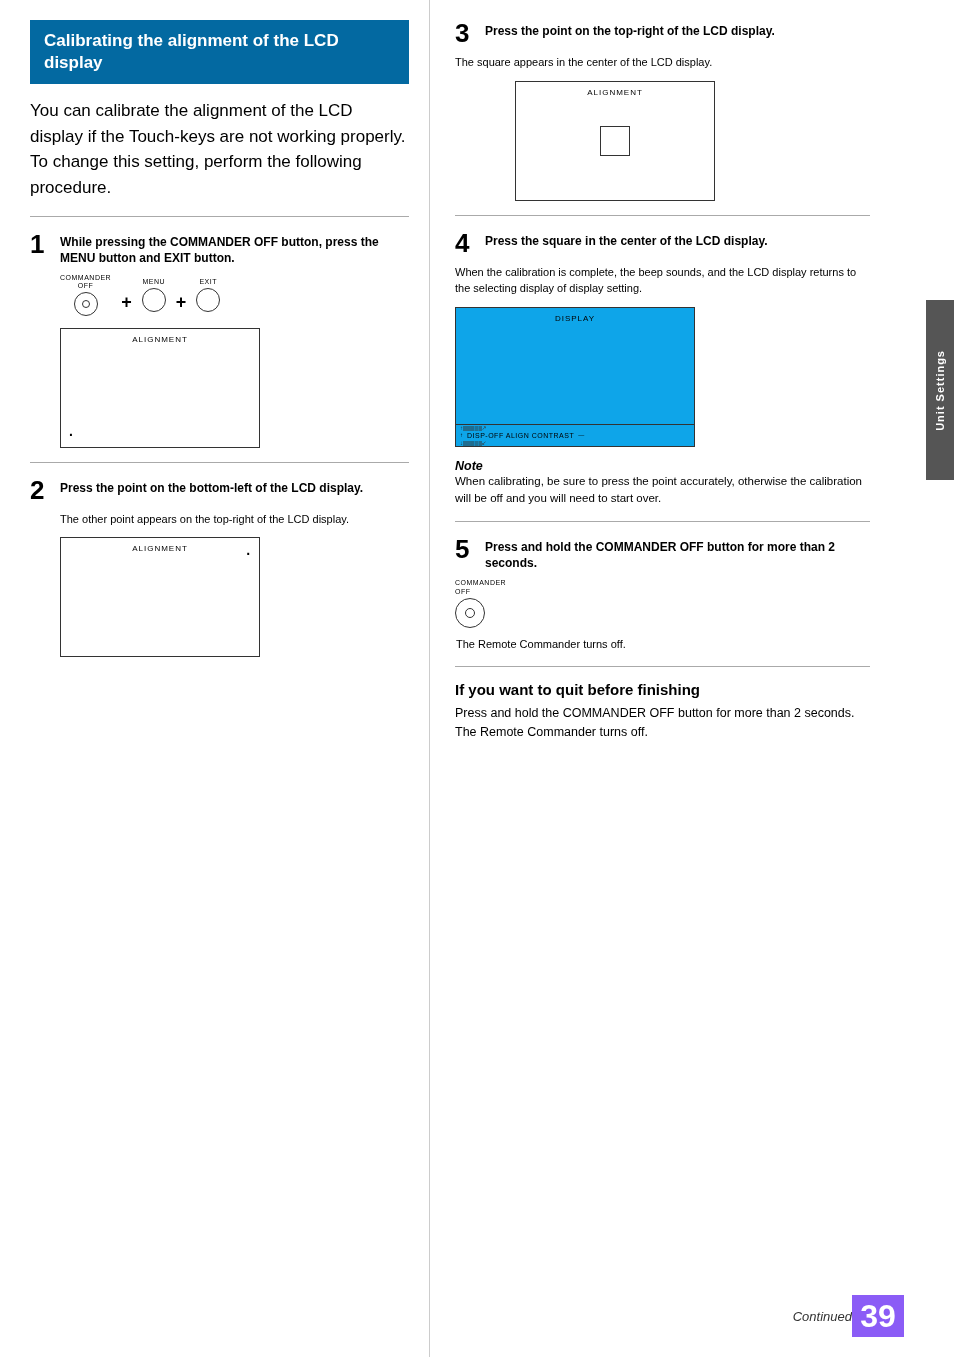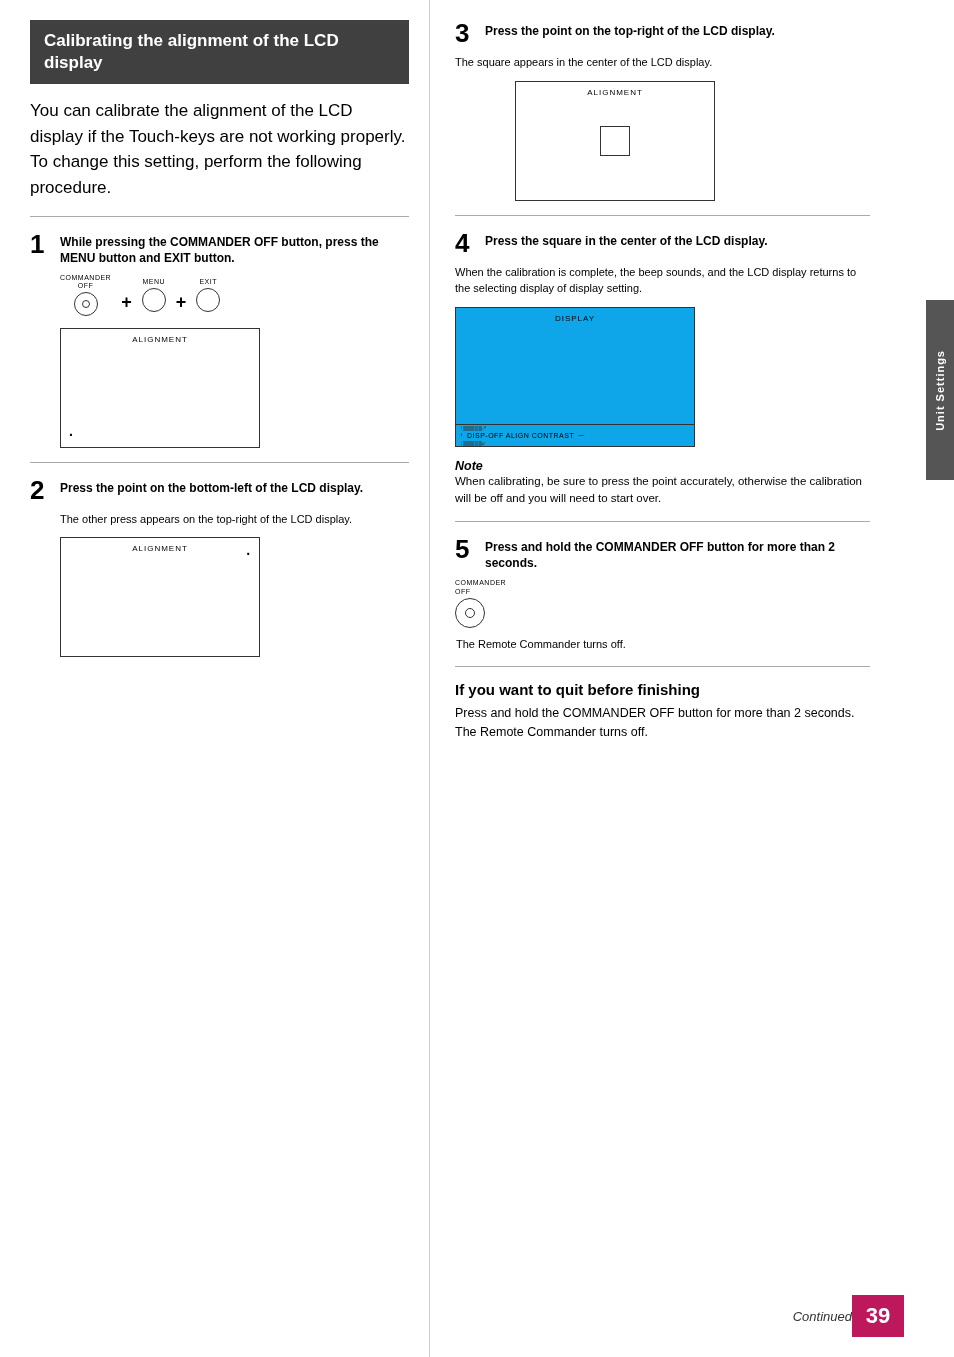--- a/index.html
+++ b/index.html
@@ -48,21 +48,21 @@
     }
 
     
     .right-col {
       width: 490px;
       padding: 20px 50px 20px 25px;
     }
 
     
     .header-box {
-      background: #404040;
+      background: #0369a1;
       color: #fff;
       padding: 10px 14px;
       margin-bottom: 14px;
       font-size: 17px;
       font-weight: bold;
       line-height: 1.3;
     }
 
     .intro-text {
       font-size: 17px;
@@ -287,23 +287,23 @@
       display: flex;
       align-items: center;
       gap: 0;
     }
     .continued-text {
       font-size: 13px;
       font-style: italic;
       color: #333;
     }
     .page-number {
-      font-size: 22px;
-      font-weight: bold;
-      background: #be185d;
+      font-size: 32px;
+      font-weight: bold;
+      background: #8b5cf6;
       color: #fff;
       width: 52px;
       height: 42px;
       display: flex;
       align-items: center;
       justify-content: center;
     }
 
     .right-col .step-desc {
       margin-left: 0;
@@ -365,21 +365,21 @@
     </div>
 
     <hr class="divider">
 
     <div class="step-heading">
       <span class="step-number">2</span>
       <span class="step-title">Press the point on the bottom-left of the LCD display.</span>
     </div>
 
     <div class="step-desc">
-      The other press appears on the top-right of the LCD display.
+      The other point appears on the top-right of the LCD display.
     </div>
 
     <div class="lcd-box">
       <span class="lcd-box-label">ALIGNMENT</span>
       <span class="lcd-dot-tr">·</span>
     </div>
 
   </div>
 
   <div class="right-col">

